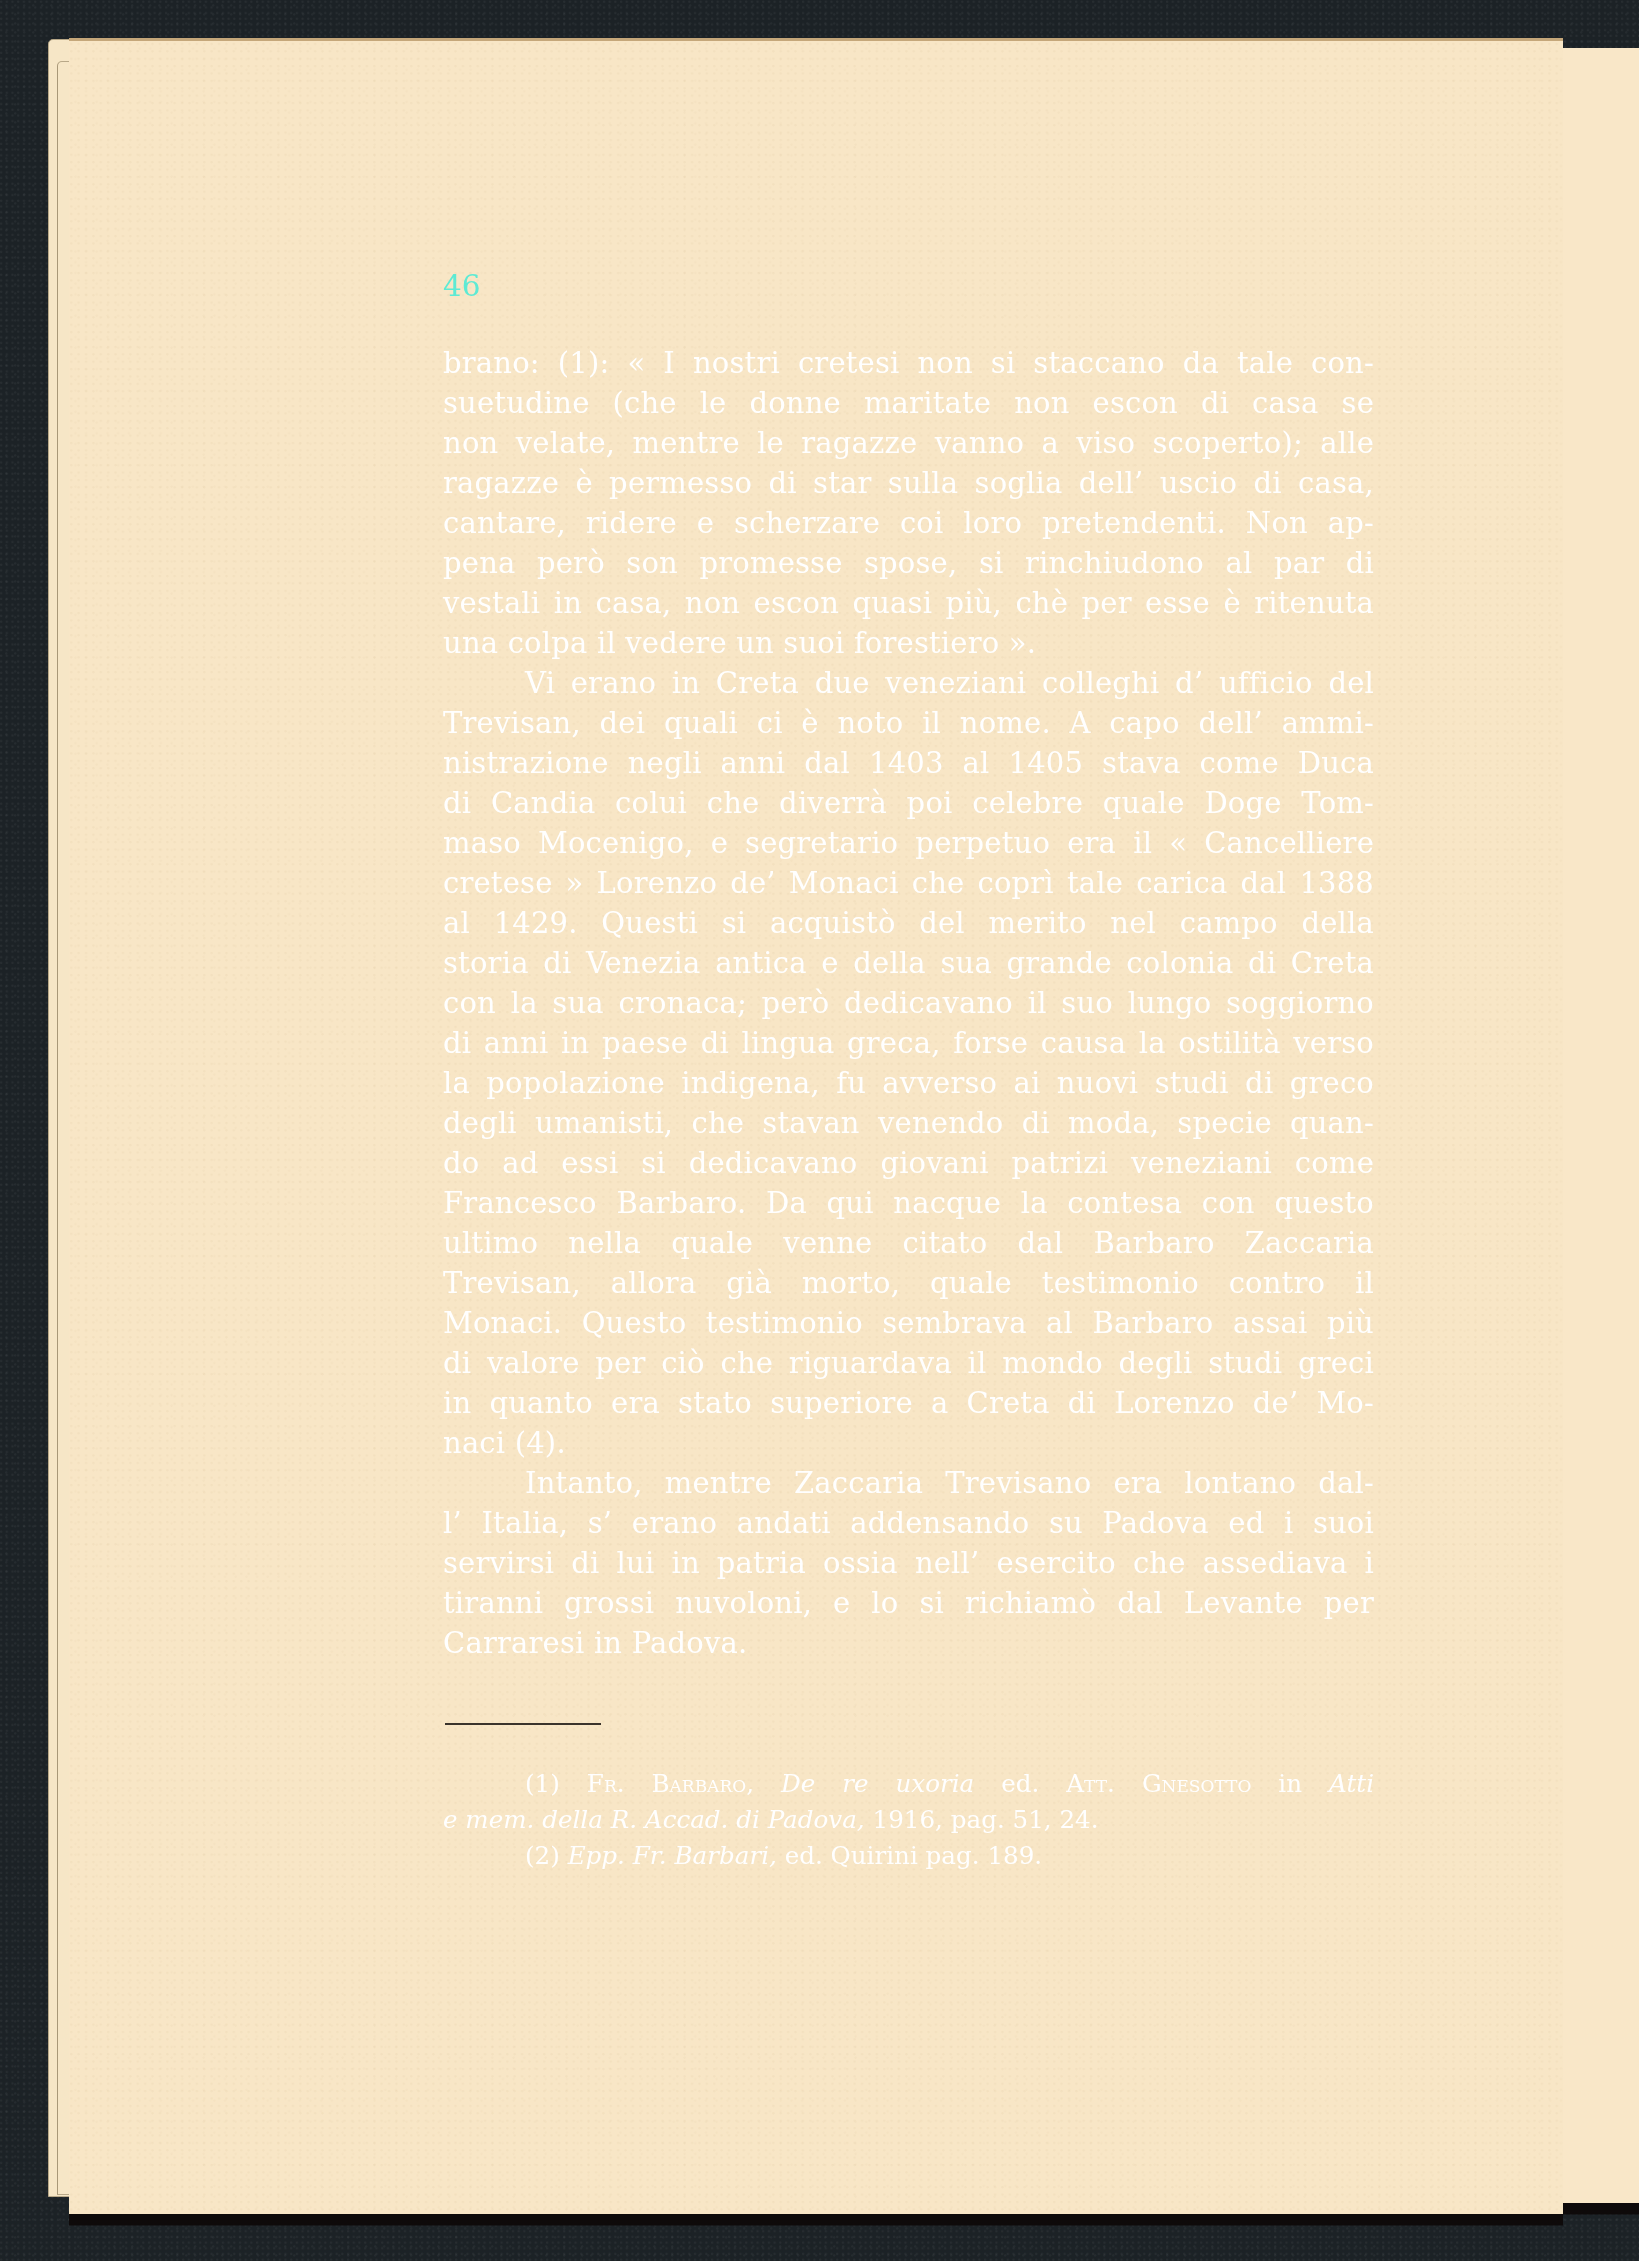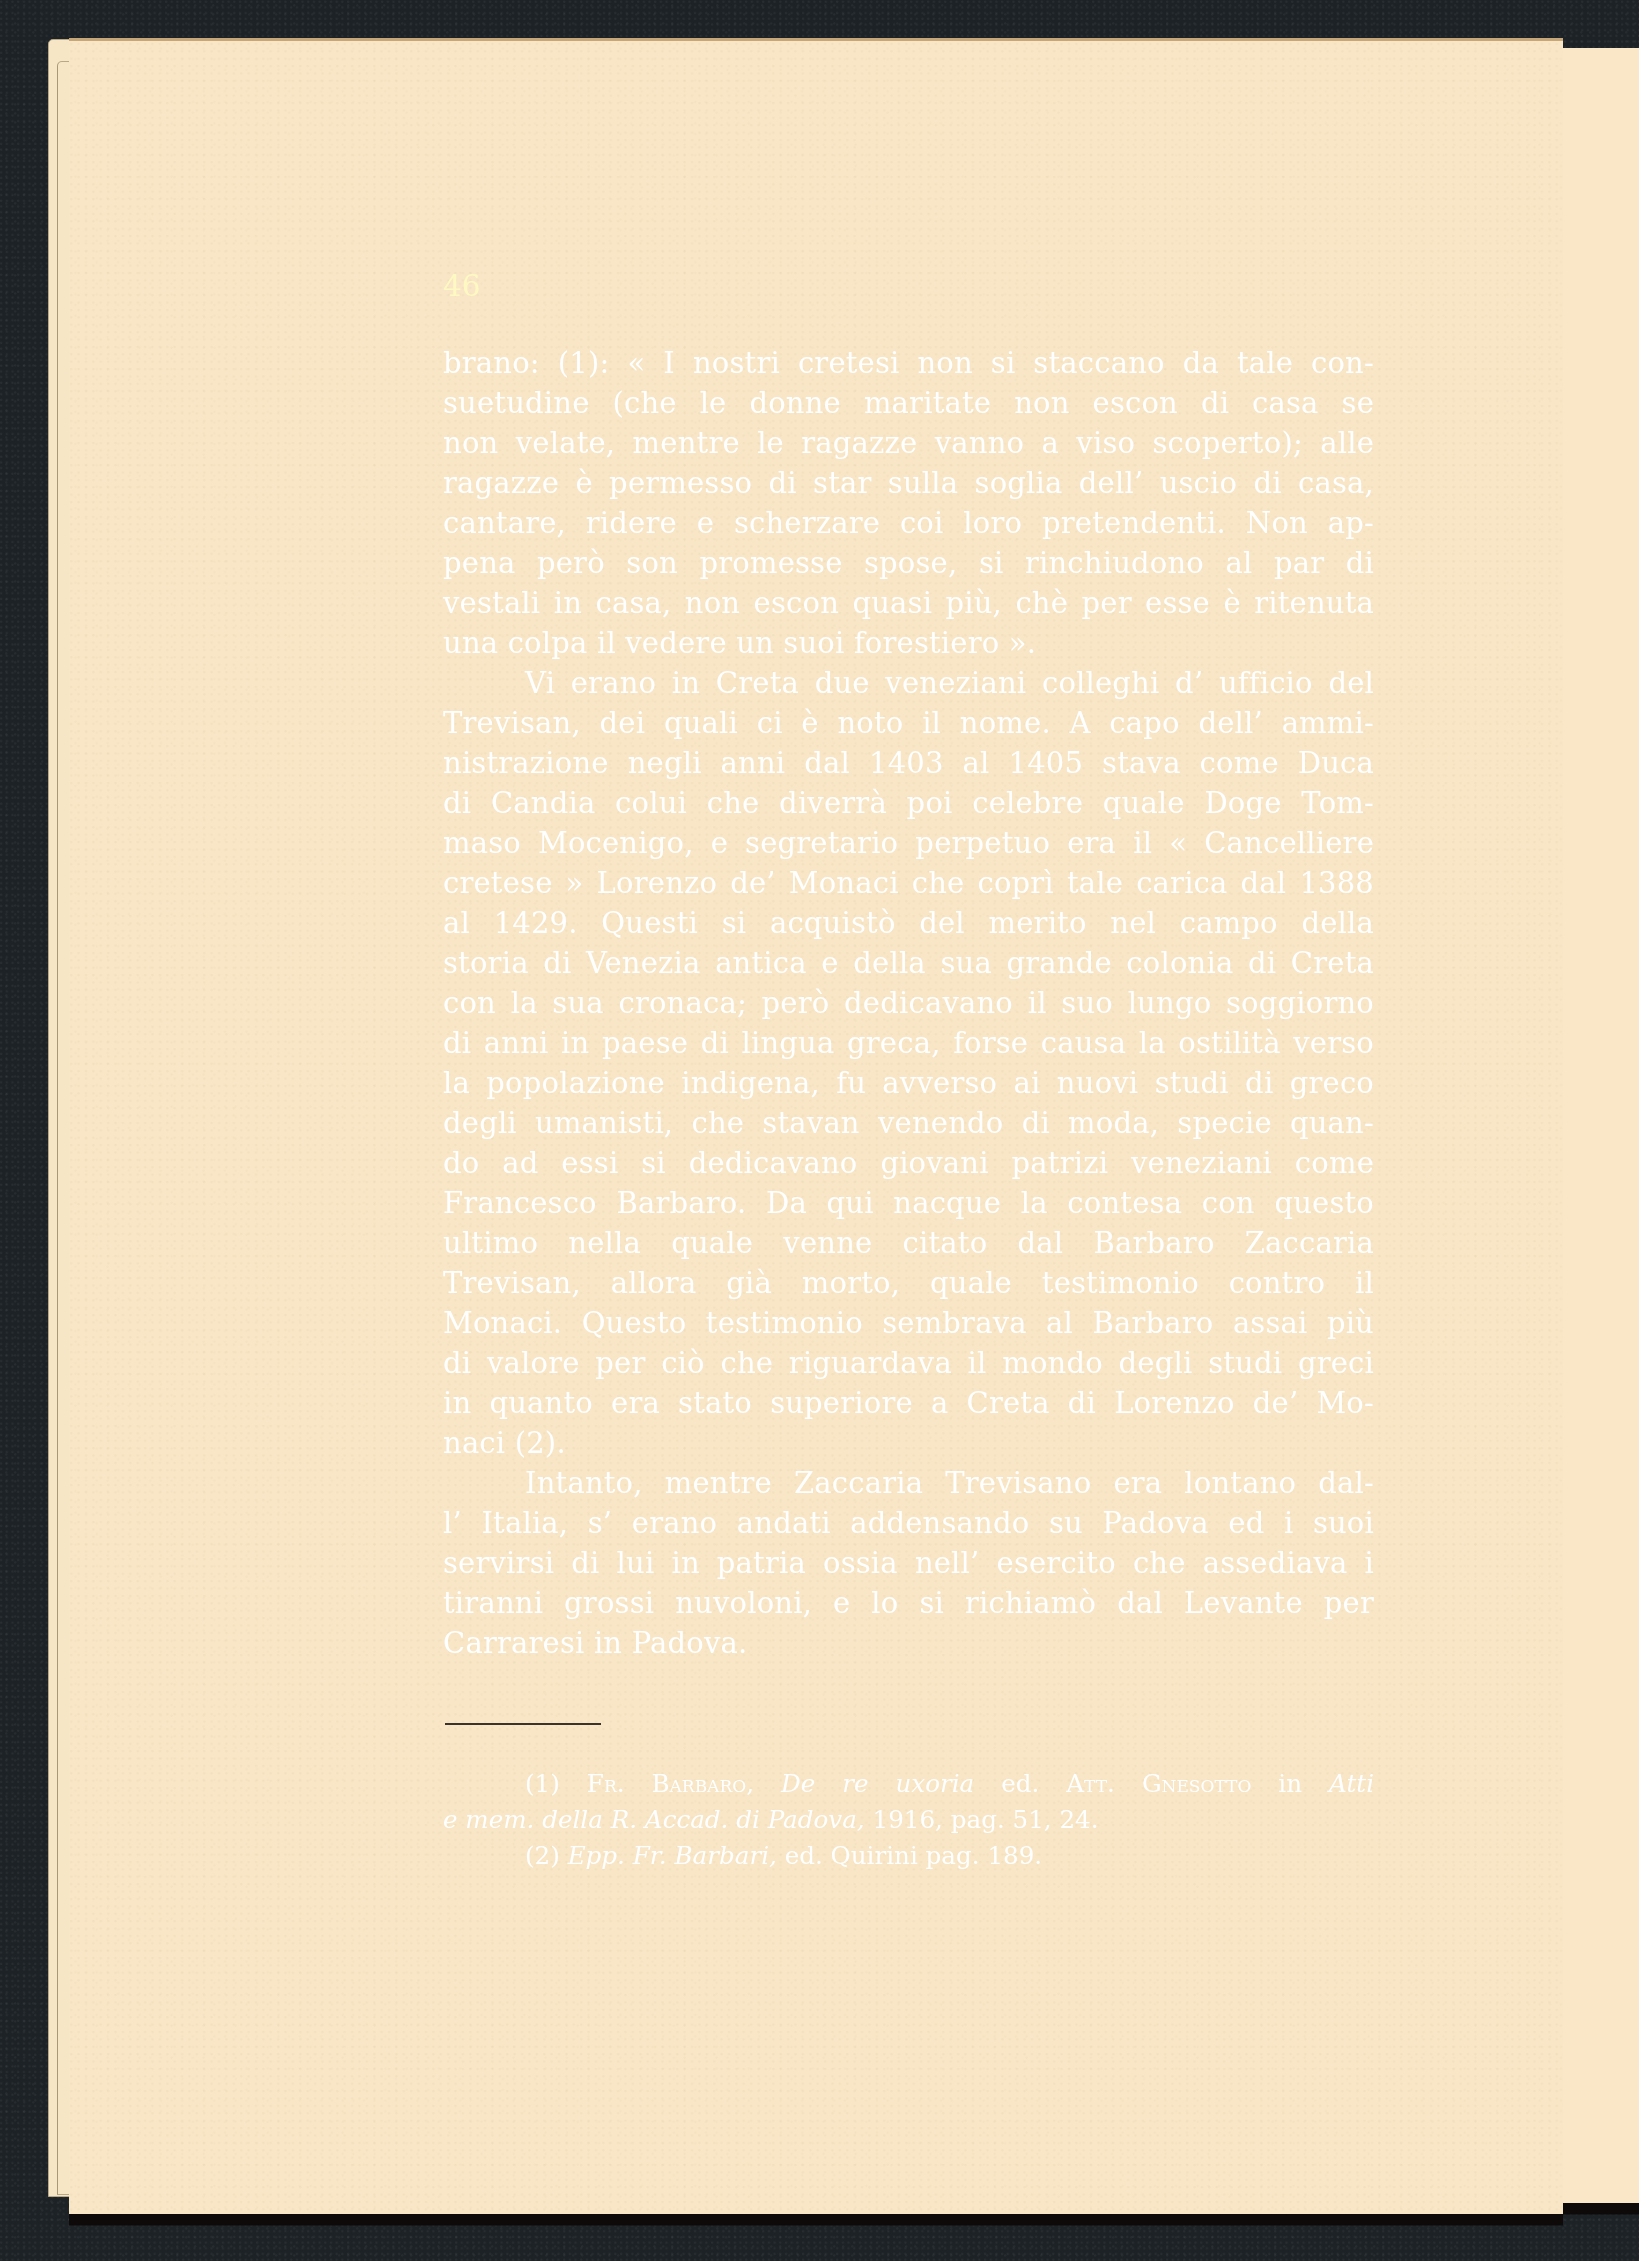--- a/index.html
+++ b/index.html
@@ -51,21 +51,21 @@
       position: absolute;
       left: 443px;
       width: 931px;
       color: #ffffff;
     }
     .page-number {
       position: absolute;
       left: 443px;
       top: 269px;
       font-size: 29.5px;
-      color: #fef9c3;
+      color: #5eead4;
     }
     .body-text {
       top: 343px;
       font-size: 29px;
       line-height: 40px;
     }
     .line {
       display: block;
       text-align: justify;
       text-align-last: justify;
@@ -133,21 +133,21 @@
     <span class="line">di anni in paese di lingua greca, forse causa la ostilità verso</span>
     <span class="line">la popolazione indigena, fu avverso ai nuovi studi di greco</span>
     <span class="line">degli umanisti, che stavan venendo di moda, specie quan-</span>
     <span class="line">do ad essi si dedicavano giovani patrizi veneziani come</span>
     <span class="line">Francesco Barbaro. Da qui nacque la contesa con questo</span>
     <span class="line">ultimo nella quale venne citato dal Barbaro Zaccaria</span>
     <span class="line">Trevisan, allora già morto, quale testimonio contro il</span>
     <span class="line">Monaci. Questo testimonio sembrava al Barbaro assai più</span>
     <span class="line">di valore per ciò che riguardava il mondo degli studi greci</span>
     <span class="line">in quanto era stato superiore a Creta di Lorenzo de’ Mo-</span>
-    <span class="line last">naci (2).</span>
+    <span class="line last">naci (4).</span>
     <span class="line indent">Intanto, mentre Zaccaria Trevisano era lontano dal-</span>
     <span class="line">l’ Italia, s’ erano andati addensando su Padova ed i suoi</span>
     <span class="line">servirsi di lui in patria ossia nell’ esercito che assediava i</span>
     <span class="line">tiranni grossi nuvoloni, e lo si richiamò dal Levante per</span>
     <span class="line last">Carraresi in Padova.</span>
   </div>
 
 <div class="fn-rule"></div>
 
 <div class="text-col footnotes">

